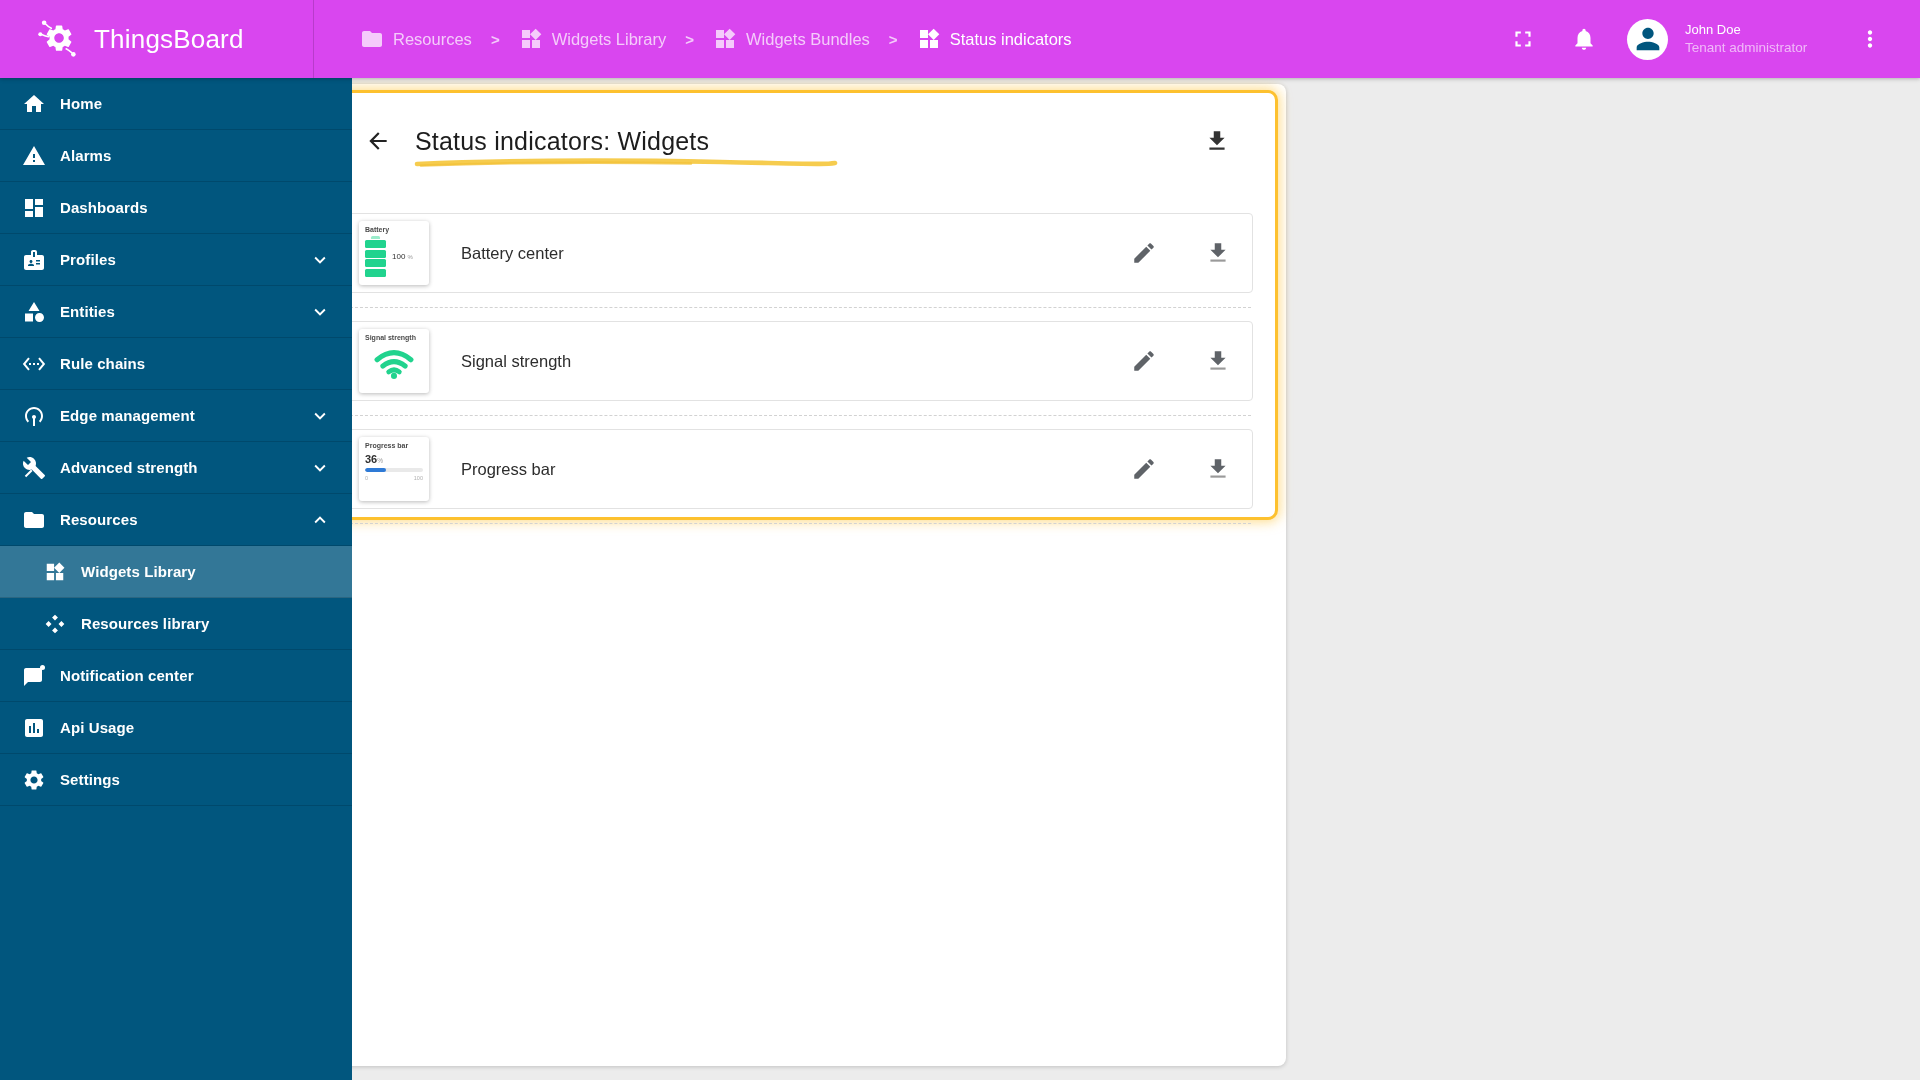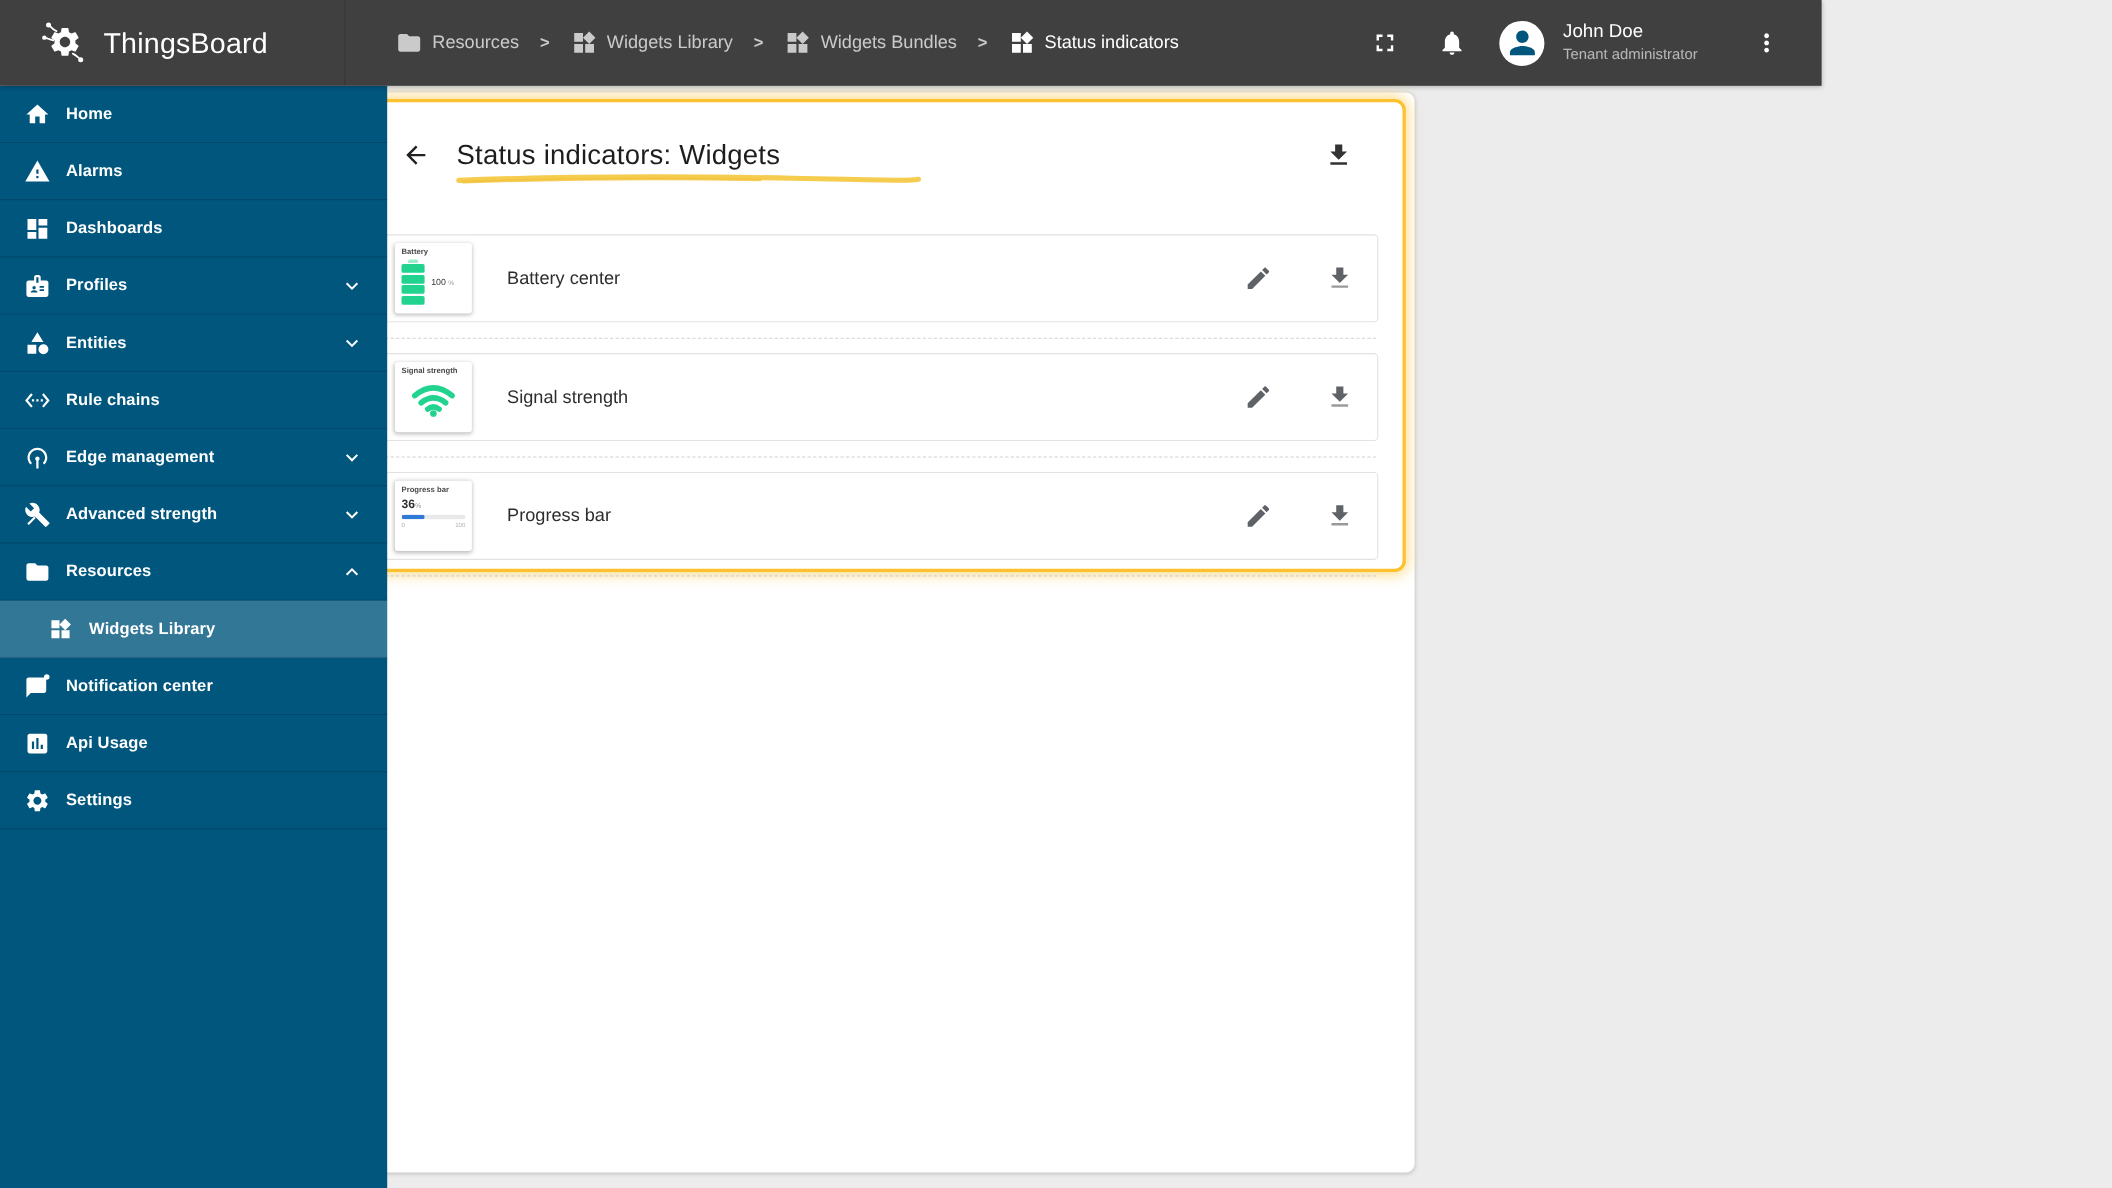--- a/index.html
+++ b/index.html
@@ -1,40 +1,40 @@
 <!DOCTYPE html>
 <html><head>
 <meta charset="utf-8">
 <style>
   * { margin:0; padding:0; box-sizing:border-box; }
   html,body { width:1920px; height:1080px; overflow:hidden;
     font-family:"Liberation Sans","DejaVu Sans",sans-serif; background:#ececec; }
 
   
-  .header { position:absolute; left:0; top:0; width:1656px; height:78px;
-    background:#404040; color:#fff; z-index:20; box-shadow:0 1px 4px rgba(0,0,0,.25);padding-left:16px; }
+  .header { position:absolute; left:0; top:0; width:1920px; height:78px;
+    background:#d946ef; color:#fff; z-index:20; box-shadow:0 1px 4px rgba(0,0,0,.25);padding-left:16px; }
   .logo-block { position:absolute; left:0; top:0; width:314px; height:78px;
     display:flex; align-items:center; padding-left:36px;
     border-right:1px solid rgba(0,0,0,.15); }
   .logo-text { font-size:26px; font-weight:400; margin-left:12px; letter-spacing:.2px; }
   .crumbs { position:absolute; left:360px; top:0; height:78px; display:flex; align-items:center; }
   .crumb { display:flex; align-items:center; cursor:pointer; color:rgba(255,255,255,.72); }
   .crumb.active { color:#fff; }
   .crumb .c-icon { display:flex; margin-right:9px; }
   .crumb-label { font-size:16.5px; }
   .crumb-sep { color:rgba(255,255,255,.72); font-size:15px; margin:0 19px; font-weight:700; }
   .header-right { position:absolute; right:0; top:0; height:78px; display:flex; align-items:center; padding-right:30px; }
   .icon-btn { width:40px; height:40px; border:none; background:transparent; color:#fff;
     display:flex; align-items:center; justify-content:center; cursor:pointer; border-radius:50%; }
   .hr-fullscreen { margin-right:21px; }
   .hr-bell { margin-right:23px; }
   .avatar { width:41px; height:41px; border-radius:50%; background:#fff;
     display:flex; align-items:center; justify-content:center; cursor:pointer; }
   .user-text { margin-left:17px; margin-right:25px; width:140px; line-height:1.35; cursor:pointer; }
-  .user-name { font-size:17px; color:#fff; }
+  .user-name { font-size:13px; color:#fff; }
   .user-role { font-size:13.5px; color:rgba(255,255,255,.62); }
 
   
   .sidebar { position:absolute; left:0; top:78px; width:352px; height:1002px;
     background:#01567e; z-index:10; }
   .nav-item { height:52px; display:flex; align-items:center; padding:0 20px 0 22px;
     border-bottom:1px solid rgba(0,0,0,.14); cursor:pointer; color:#fff; }
   .nav-item.sub { padding-left:43px; }
   .nav-item.active { background:rgba(255,255,255,.2); }
   .nav-icon { width:24px; height:24px; display:flex; align-items:center; justify-content:center; flex:none; }
@@ -293,20 +293,28 @@
 
   <div class="nav-item sub active">
     <span class="nav-icon">
         <svg width="22" height="22" viewBox="0 0 24 24" fill="#fff">
           <path d="M13 13v8h8v-8h-8zM3 21h8v-8H3v8zM3 3v8h8V3H3zm13.66-1.31L11 7.34 16.66 13l5.66-5.66-5.66-5.65z"></path>
         </svg>
       </span>
     <span class="nav-label">Widgets Library</span>
   </div>
 
+  <div class="nav-item sub">
+    <span class="nav-icon">
+        <svg width="22" height="22" viewBox="0 0 24 24" fill="#fff">
+          <path d="M12 1.8 15.2 5 12 8.2 8.8 5zM5 8.8 8.2 12 5 15.2 1.8 12zM19 8.8 22.2 12 19 15.2 15.8 12zM12 15.8 15.2 19 12 22.2 8.8 19z"></path>
+        </svg>
+      </span>
+    <span class="nav-label">Resources library</span>
+  </div>
 
   <div class="nav-item">
     <span class="nav-icon">
         <svg width="24" height="24" viewBox="0 0 24 24" fill="#fff">
           <path d="M18 4H4c-1.1 0-2 .9-2 2v16l4-4h12c1.1 0 2-.9 2-2V6c0-1.1-.9-2-2-2z"></path>
           <circle cx="20.5" cy="3.5" r="2.5"></circle>
         </svg>
       </span>
     <span class="nav-label">Notification center</span>
   </div>

